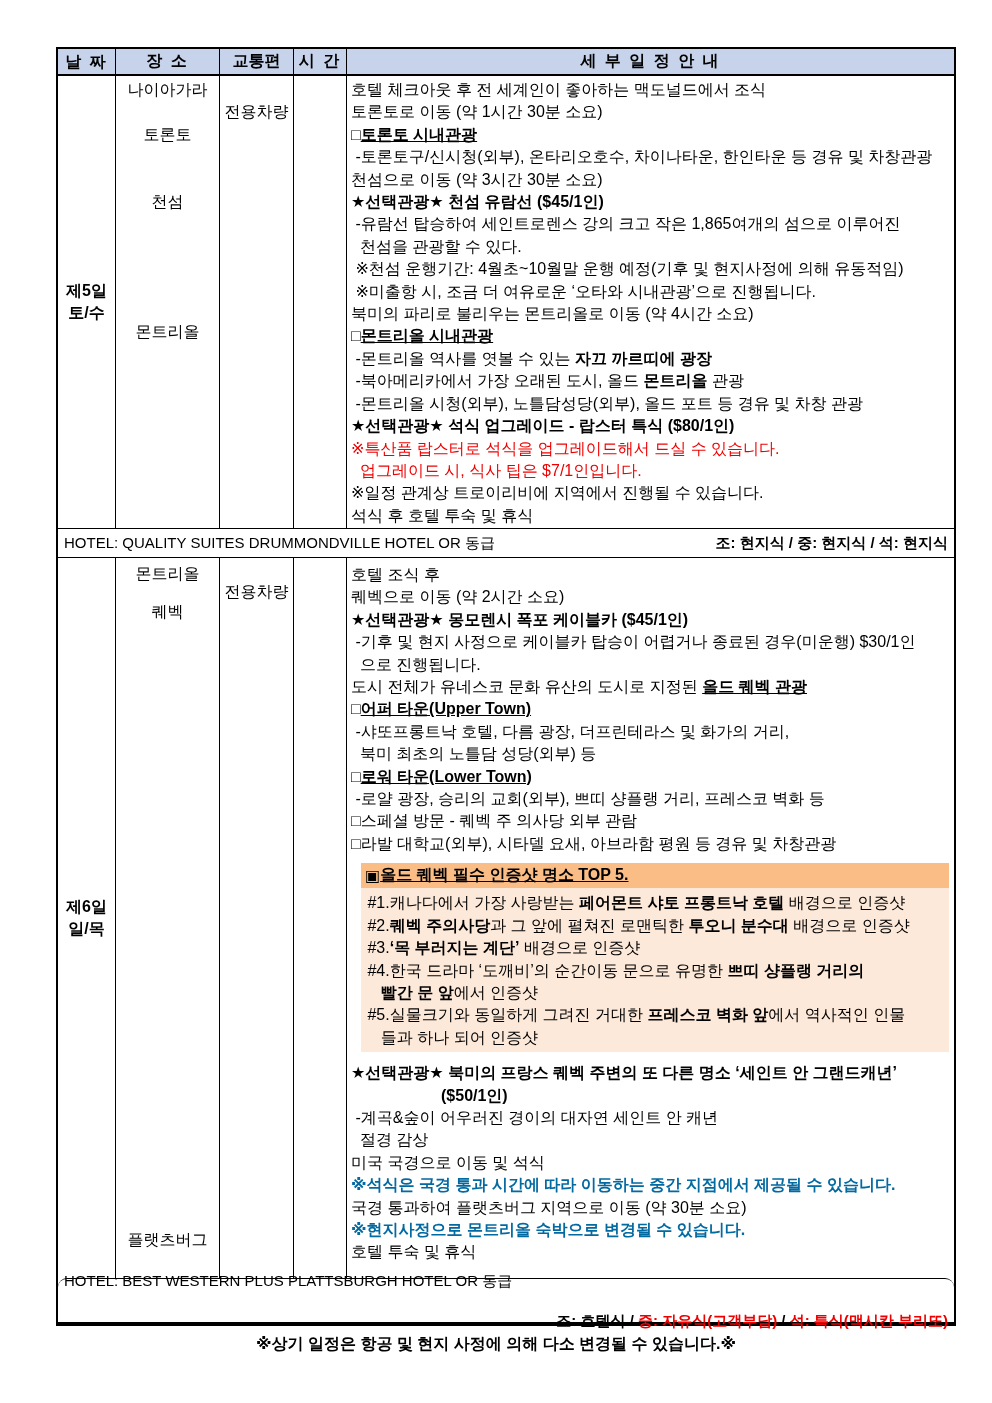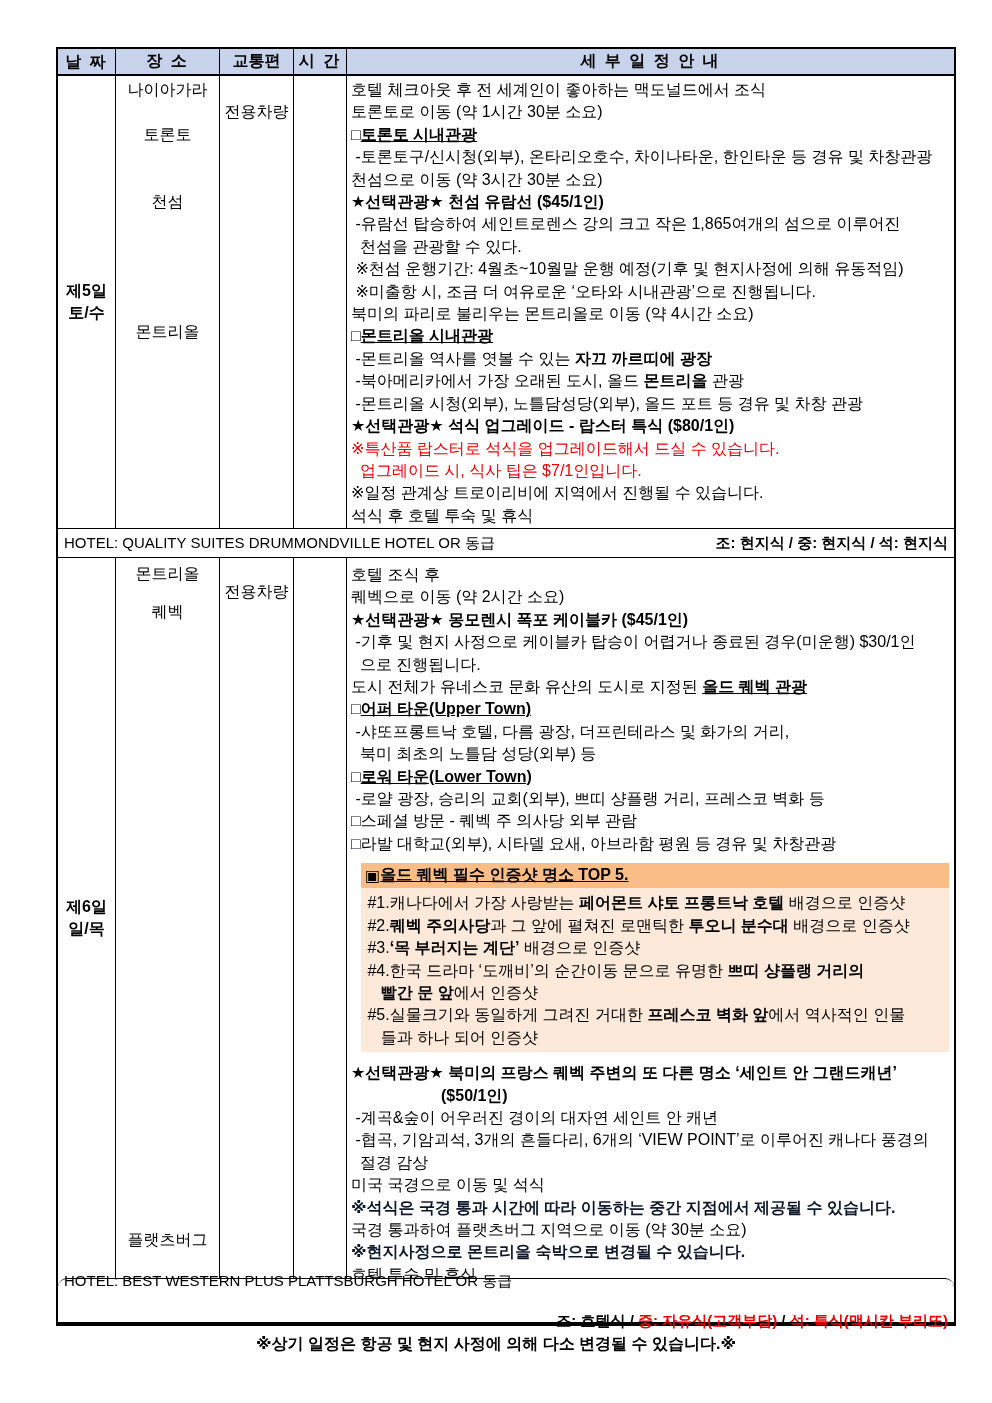--- a/index.html
+++ b/index.html
@@ -31,21 +31,21 @@
   .day6-row .cell-details { padding-top:6px; }
 
   .place-label { position:absolute; left:0; width:100%; text-align:center;
                  font-size:16px; white-space:nowrap; }
 
   .line { font-size:16px; line-height:22.4px; white-space:pre; }
   .bold { font-weight:bold; }
   .ul { text-decoration:underline; }
   .c-g { color:#000000; }
   .c-r { color:#ee0000; }
-  .c-m { color:#0f172a; }
+  .c-m { color:#0369a1; }
 
   .photo-box { width:588px; margin:8px 0 10px 10px; background:#fde9d9; padding-bottom:3px; }
   .photo-box-header { background:#f9bd85; height:25px; display:flex; align-items:center;
                       padding-left:4px; font-size:16px; }
   .photo-box-body { padding:4px 0 0 2px; }
 
   .hotel-name { font-size:15px; white-space:nowrap; }
   .meal-info { font-size:15px; font-weight:bold; white-space:nowrap; }
   .hotel-row2 .hotel-line1 { text-align:left; line-height:19px; }
   .hotel-row2 .hotel-line2 { text-align:right; line-height:19px; }
@@ -152,21 +152,20 @@
             <div class="line"><span> #4.한국 드라마 ‘도깨비’의 순간이동 문으로 유명한 </span><span class="bold">쁘띠 샹플랭 거리의</span></div>
             <div class="line"><span>    </span><span class="bold">빨간 문 앞</span><span>에서 인증샷</span></div>
             <div class="line"><span> #5.실물크기와 동일하게 그려진 거대한 </span><span class="bold">프레스코 벽화 앞</span><span>에서 역사적인 인물</span></div>
             <div class="line"><span>    들과 하나 되어 인증샷</span></div>
           </div>
       </div>
       <div>
           <div class="line"><span class="bold c-g">★선택관광★ 북미의 프랑스 퀘벡 주변의 또 다른 명소 ‘세인트 안 그랜드캐년’</span></div>
           <div class="line" style="padding-left: 90px;"><span class="bold c-g">($50/1인)</span></div>
           <div class="line"><span class="c-g"> -계곡&amp;숲이 어우러진 경이의 대자연 세인트 안 캐년</span></div>
-          <div class="line"><span class="c-g"> -협곡, 기암괴석, 3개의 흔들다리, 6개의 ‘VIEW POINT’로 이루어진 캐나다 풍경의</span></div>
           <div class="line"><span class="c-g">  절경 감상</span></div>
           <div class="line"><span>미국 국경으로 이동 및 석식</span></div>
           <div class="line"><span class="bold c-m">※석식은 국경 통과 시간에 따라 이동하는 중간 지점에서 제공될 수 있습니다.</span></div>
           <div class="line"><span>국경 통과하여 플랫츠버그 지역으로 이동 (약 30분 소요)</span></div>
           <div class="line"><span class="bold c-m">※현지사정으로 몬트리올 숙박으로 변경될 수 있습니다.</span></div>
           <div class="line"><span>호텔 투숙 및 휴식</span></div>
         </div>
     </div>
   </div>
 

